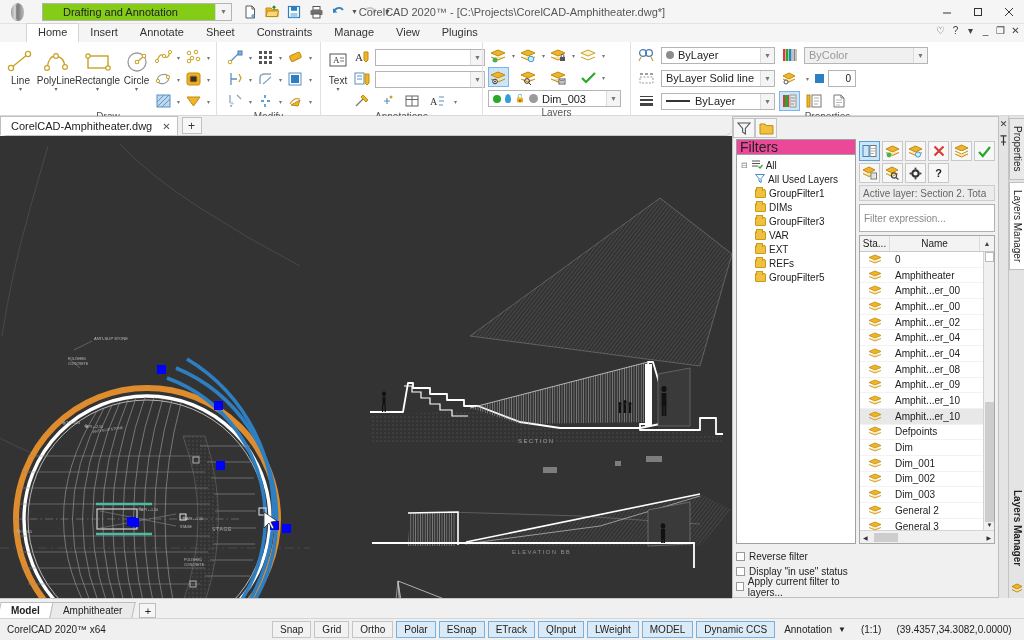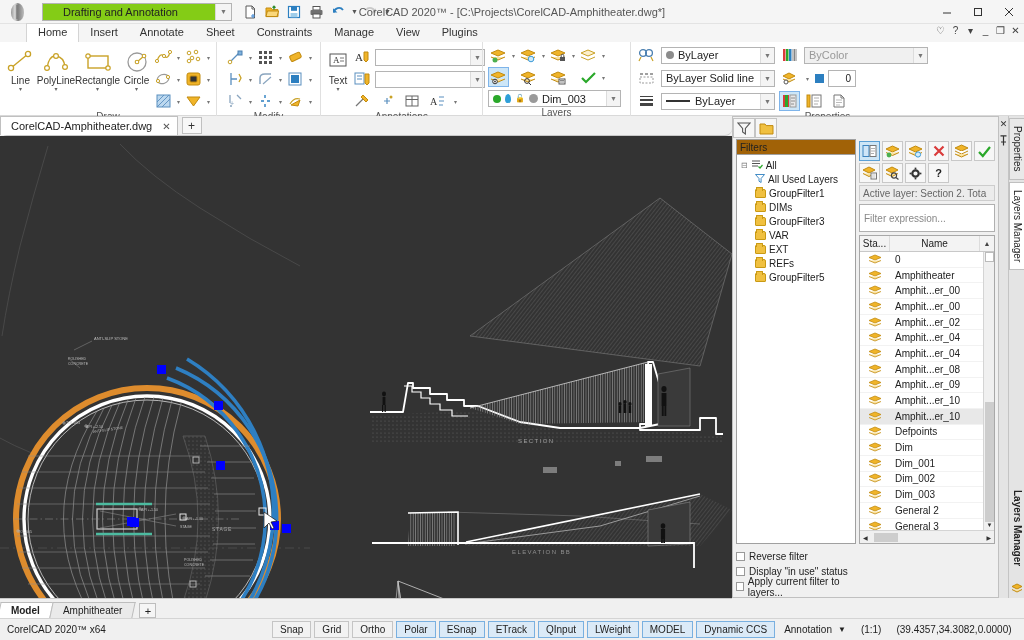--- a/index.html
+++ b/index.html
@@ -134,21 +134,21 @@
     background:#f0f0f0; display:flex;
   }
   .panel-inner { flex:1; display:flex; flex-direction:column; background:#f0f0f0;
      border:1px solid #c0c0c0; margin:0 0 0 0;}
   .panel-topbar { height:22px; display:flex; align-items:center; }
   .ptb { width:22px;height:20px;display:flex;align-items:center;justify-content:center;
      border:1px solid transparent;}
   .ptb.bx { background:#f6f6f6; border:1px solid #c4c4c4;}
   .panel-body { flex:1; display:flex; padding:0 3px 3px 3px; gap:3px; min-height:0;}
   .filters-col { width:120px; display:flex; flex-direction:column; min-height:0;}
-  .filters-hdr { height:16px; border:1px solid #a0a0a0; background:#a16207; font-size:10px;
+  .filters-hdr { height:16px; border:1px solid #a0a0a0; background:#ec4899; font-size:14px;
       display:flex; align-items:center; padding-left:3px; }
   .filters-tree { flex:1; border:1px solid #a0a0a0; border-top:none; background:#fff;
       padding:3px 2px; overflow:hidden; }
   .tnode { display:flex; align-items:center; gap:3px; height:14px; font-size:10px; }
   .folder-ic { width:11px;height:9px;background:#f0c040;border:1px solid #c99a14;
       border-radius:1px 2px 1px 1px; position:relative;}
   .folder-ic::before{content:"";position:absolute;left:0;top:-3px;width:5px;height:3px;
       background:#f0c040;border:1px solid #c99a14;border-bottom:none;border-radius:1px 1px 0 0;}
   .layers-col { flex:1; display:flex; flex-direction:column; min-height:0; }
   .ltoolbar { display:flex; flex-direction:column; gap:2px; padding:2px 0; }

